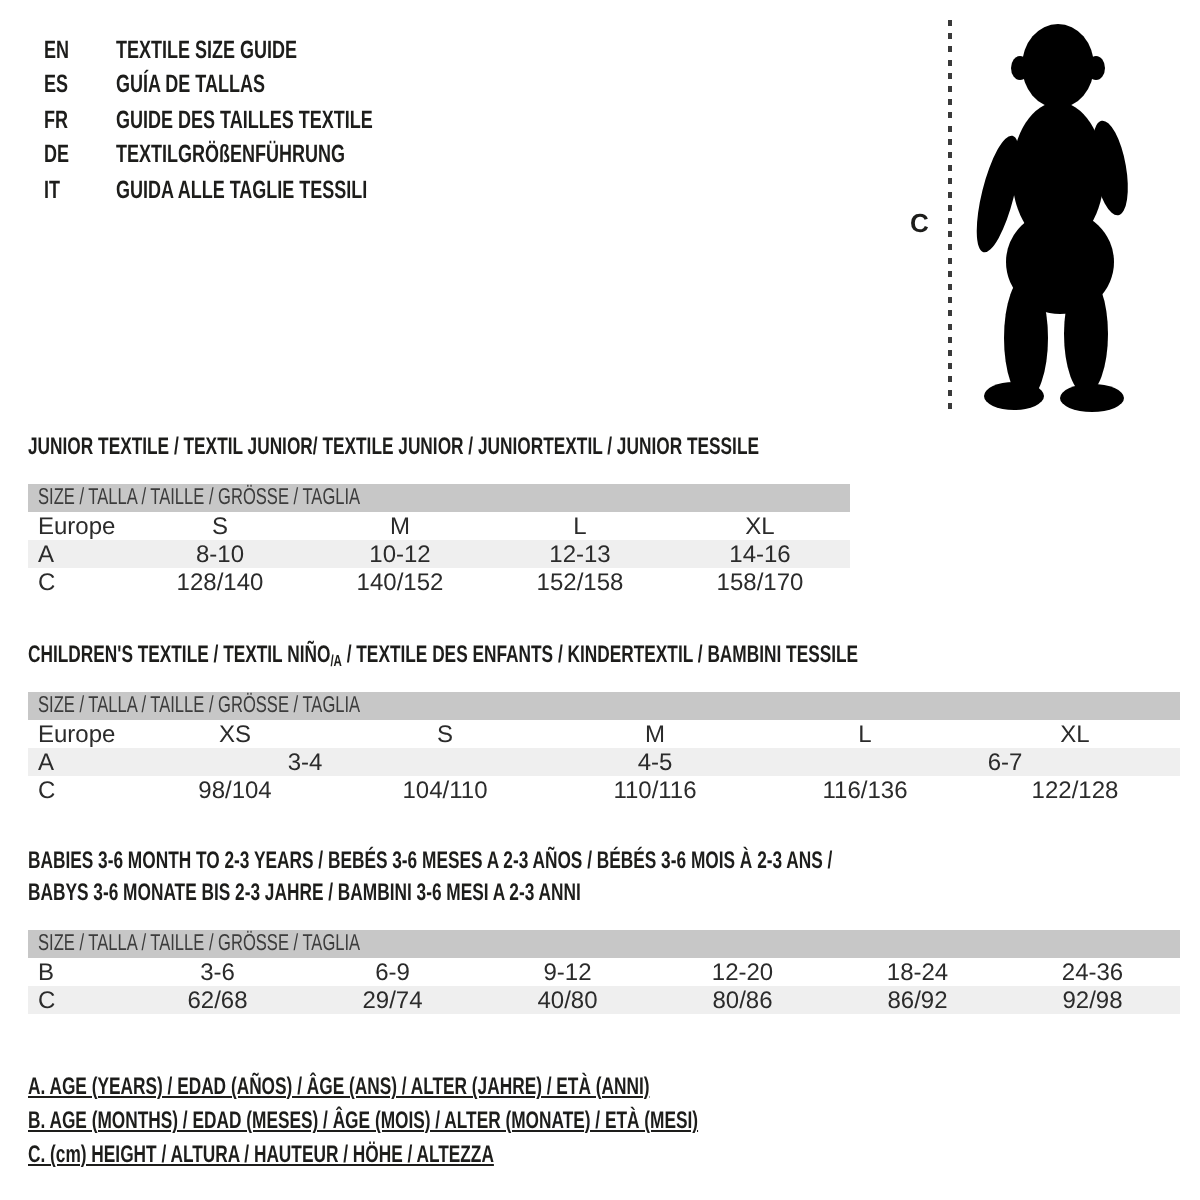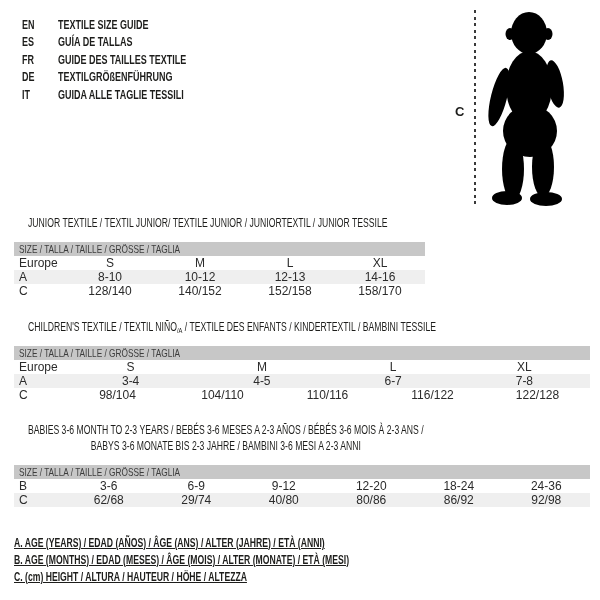--- a/index.html
+++ b/index.html
@@ -15,21 +15,21 @@
               transform:scaleX(0.72); transform-origin:0 50%; white-space:nowrap; }
   .lang-code { width:50px; flex:0 0 50px; }
 
   
   .measure-line { position:absolute; left:474px; top:10px; width:2px; height:198px;
     background:repeating-linear-gradient(to bottom,#3a3a3a 0 3px,transparent 3px 6.6px); }
   .figure-label { position:absolute; left:455px; top:104px; font-size:13px; font-weight:bold; }
   .baby-svg { position:absolute; left:482px; top:9px; width:90px; height:200px; }
 
   
-  .sec-title { position:absolute; left:28px; font-weight:normal; font-size:12px;text-align:center; }
+  .sec-title { position:absolute; left:14px; font-weight:bold; font-size:12px; }
   .sec-title .sub { font-size:8px; vertical-align:-2px; }
   #title-junior { top:216px; }
   #title-children { top:320px; }
   #title-babies { top:422px; line-height:16px; }
   #title-babies .cond { display:block; transform:scaleX(0.72); transform-origin:0 50%; }
 
   
   .tbl { position:absolute; left:14px; }
   #tbl-junior { top:242px; width:411px; }
   #tbl-children { top:346px; width:576px; }
@@ -121,38 +121,38 @@
 
 <div class="sec-title" id="title-children">
   <span class="cond"><span>CHILDREN'S TEXTILE / TEXTIL NIÑO</span><span class="sub">/A</span><span> / TEXTILE DES ENFANTS / KINDERTEXTIL / BAMBINI TESSILE</span></span>
 </div>
 <div class="tbl" id="tbl-children">
   <div class="bar">
     <span class="cond">SIZE / TALLA / TAILLE / GRÖSSE / TAGLIA</span>
   </div>
   <div class="row">
     <div class="cell label-cell">Europe</div>
+    <div class="cell">XS</div>
     <div class="cell">S</div>
     <div class="cell">M</div>
     <div class="cell">L</div>
     <div class="cell">XL</div>
   </div>
   <div class="row alt">
     <div class="cell label-cell">A</div>
     <div class="cell">3-4</div>
     <div class="cell">4-5</div>
     <div class="cell">6-7</div>
-    <div class="cell">7-8</div>
   </div>
   <div class="row">
     <div class="cell label-cell">C</div>
     <div class="cell">98/104</div>
     <div class="cell">104/110</div>
     <div class="cell">110/116</div>
-    <div class="cell">116/122</div>
+    <div class="cell">116/136</div>
     <div class="cell">122/128</div>
   </div>
 </div>
 
 <div class="sec-title" id="title-babies">
   <span class="cond">BABIES 3-6 MONTH TO 2-3 YEARS / BEBÉS 3-6 MESES A 2-3 AÑOS / BÉBÉS 3-6 MOIS À 2-3 ANS /</span>
   <span class="cond">BABYS 3-6 MONATE BIS 2-3 JAHRE / BAMBINI 3-6 MESI A 2-3 ANNI</span>
 </div>
 <div class="tbl" id="tbl-babies">
   <div class="bar">

